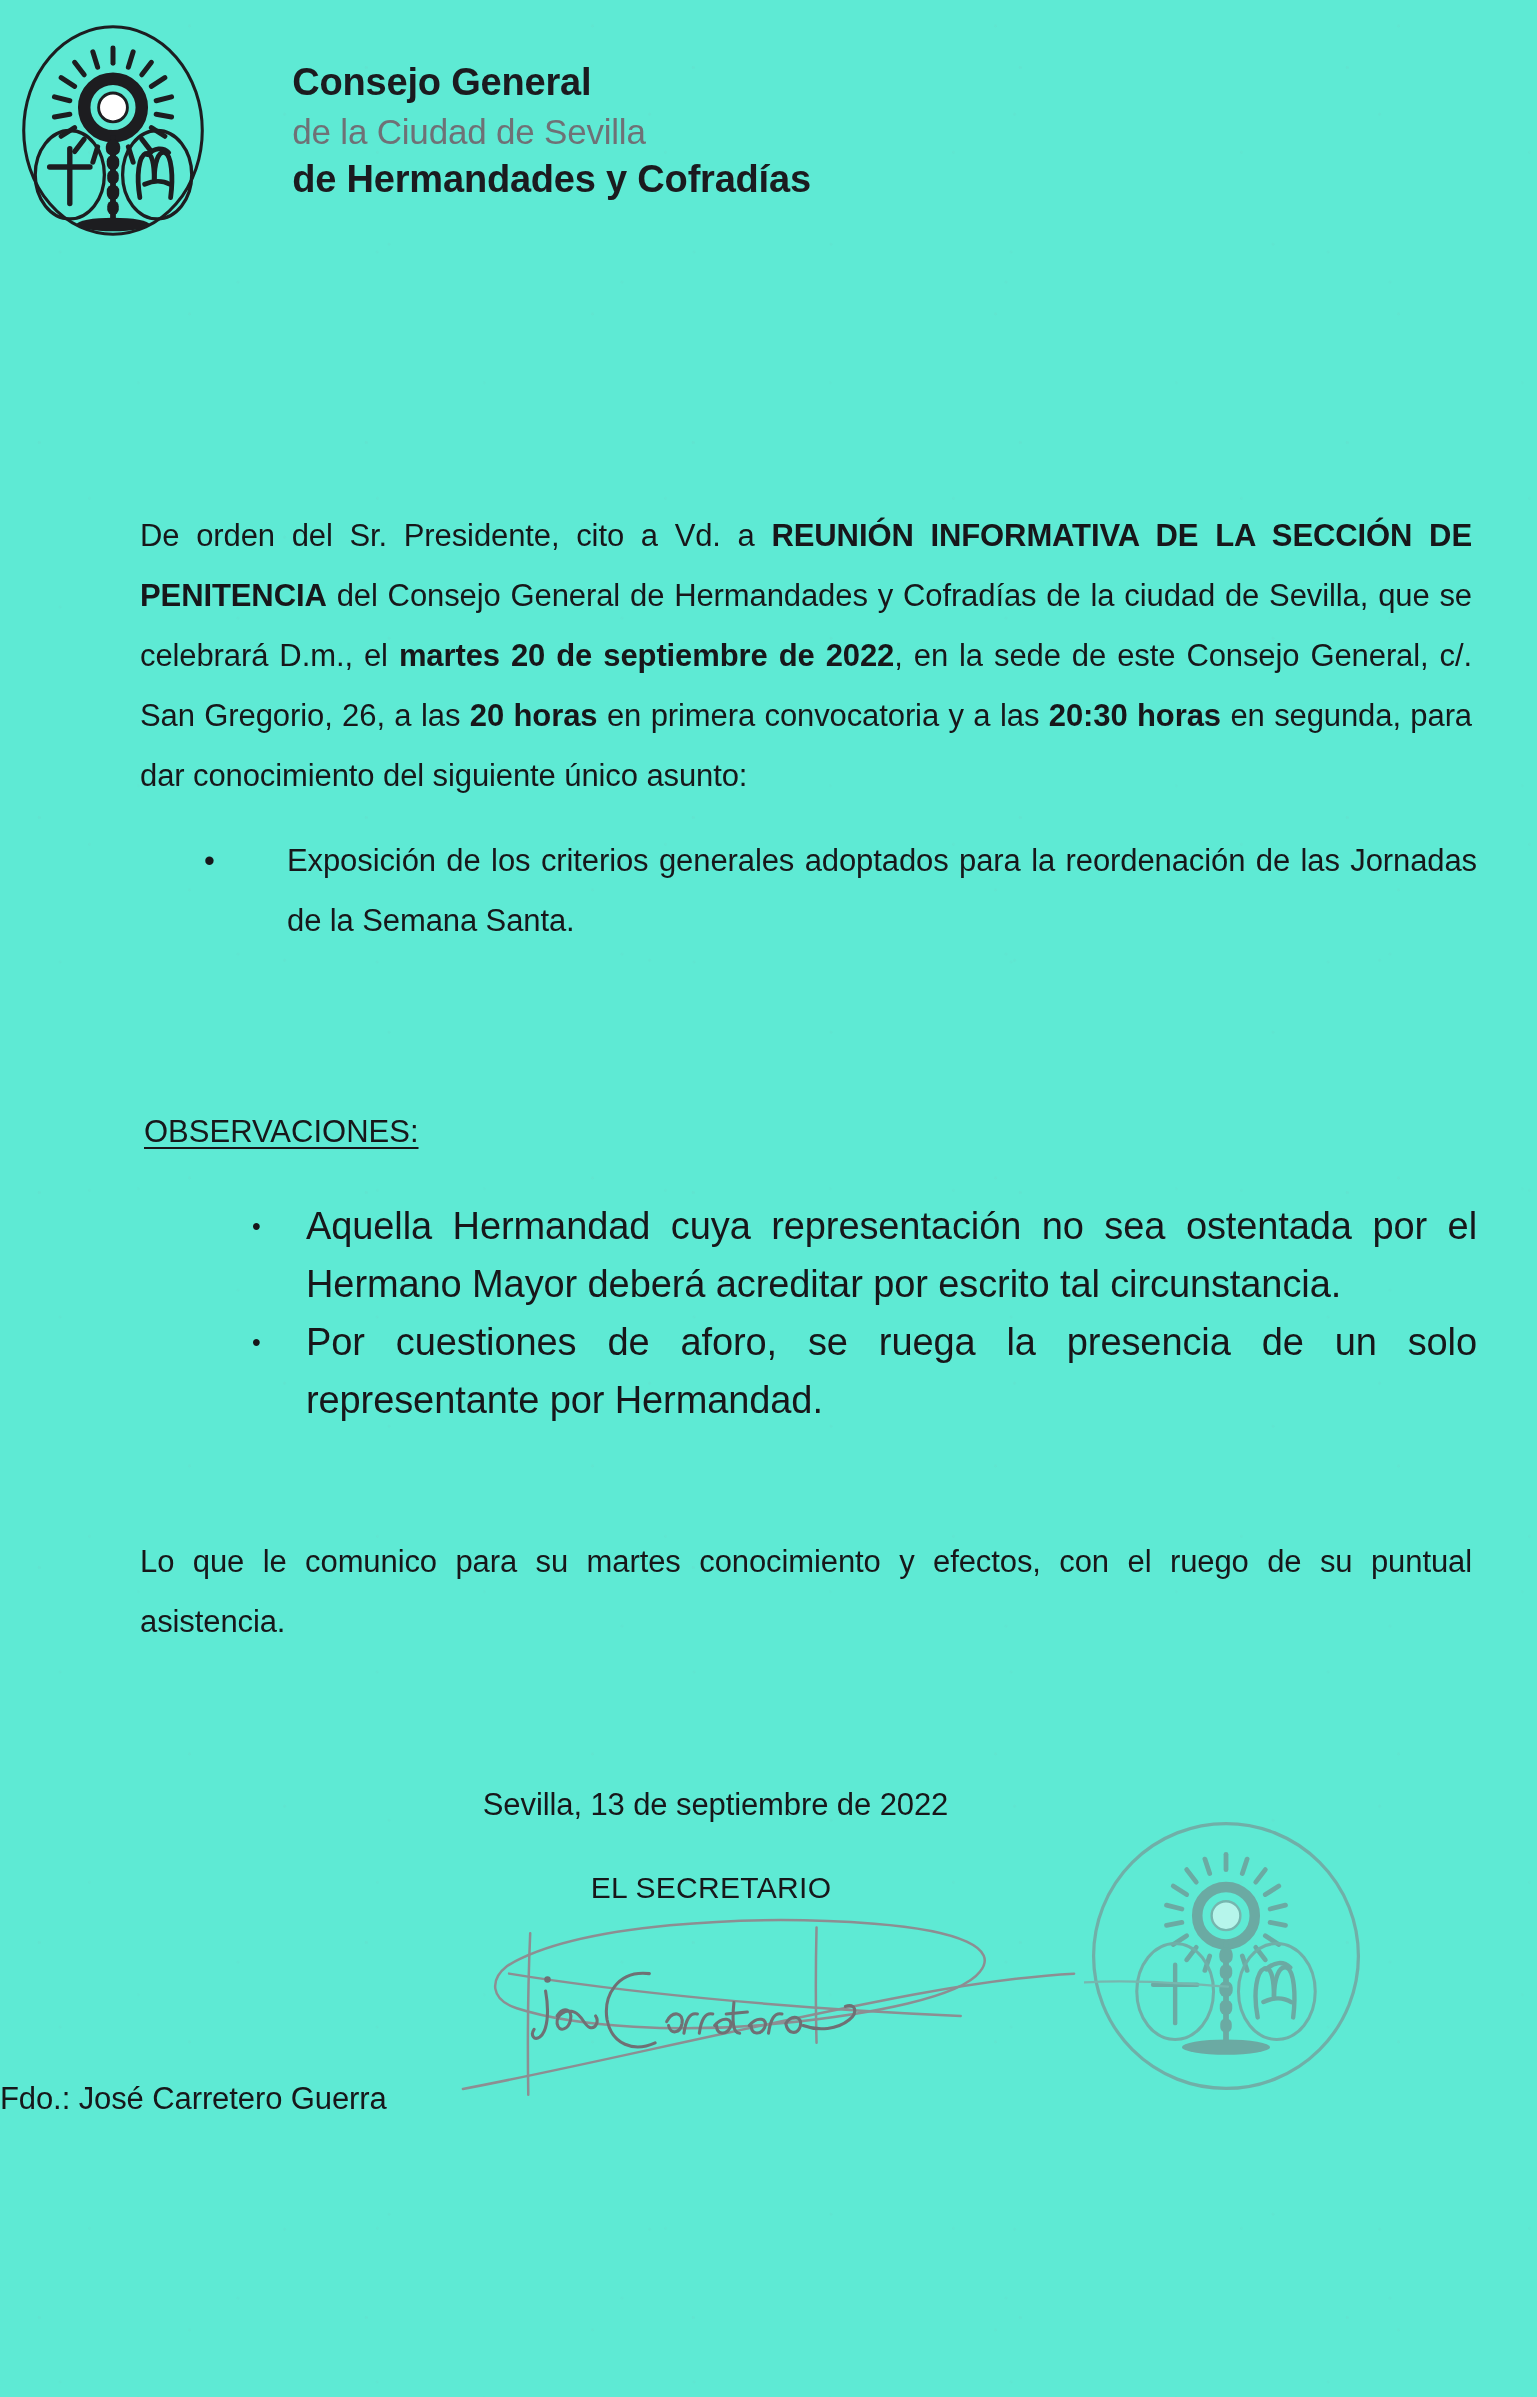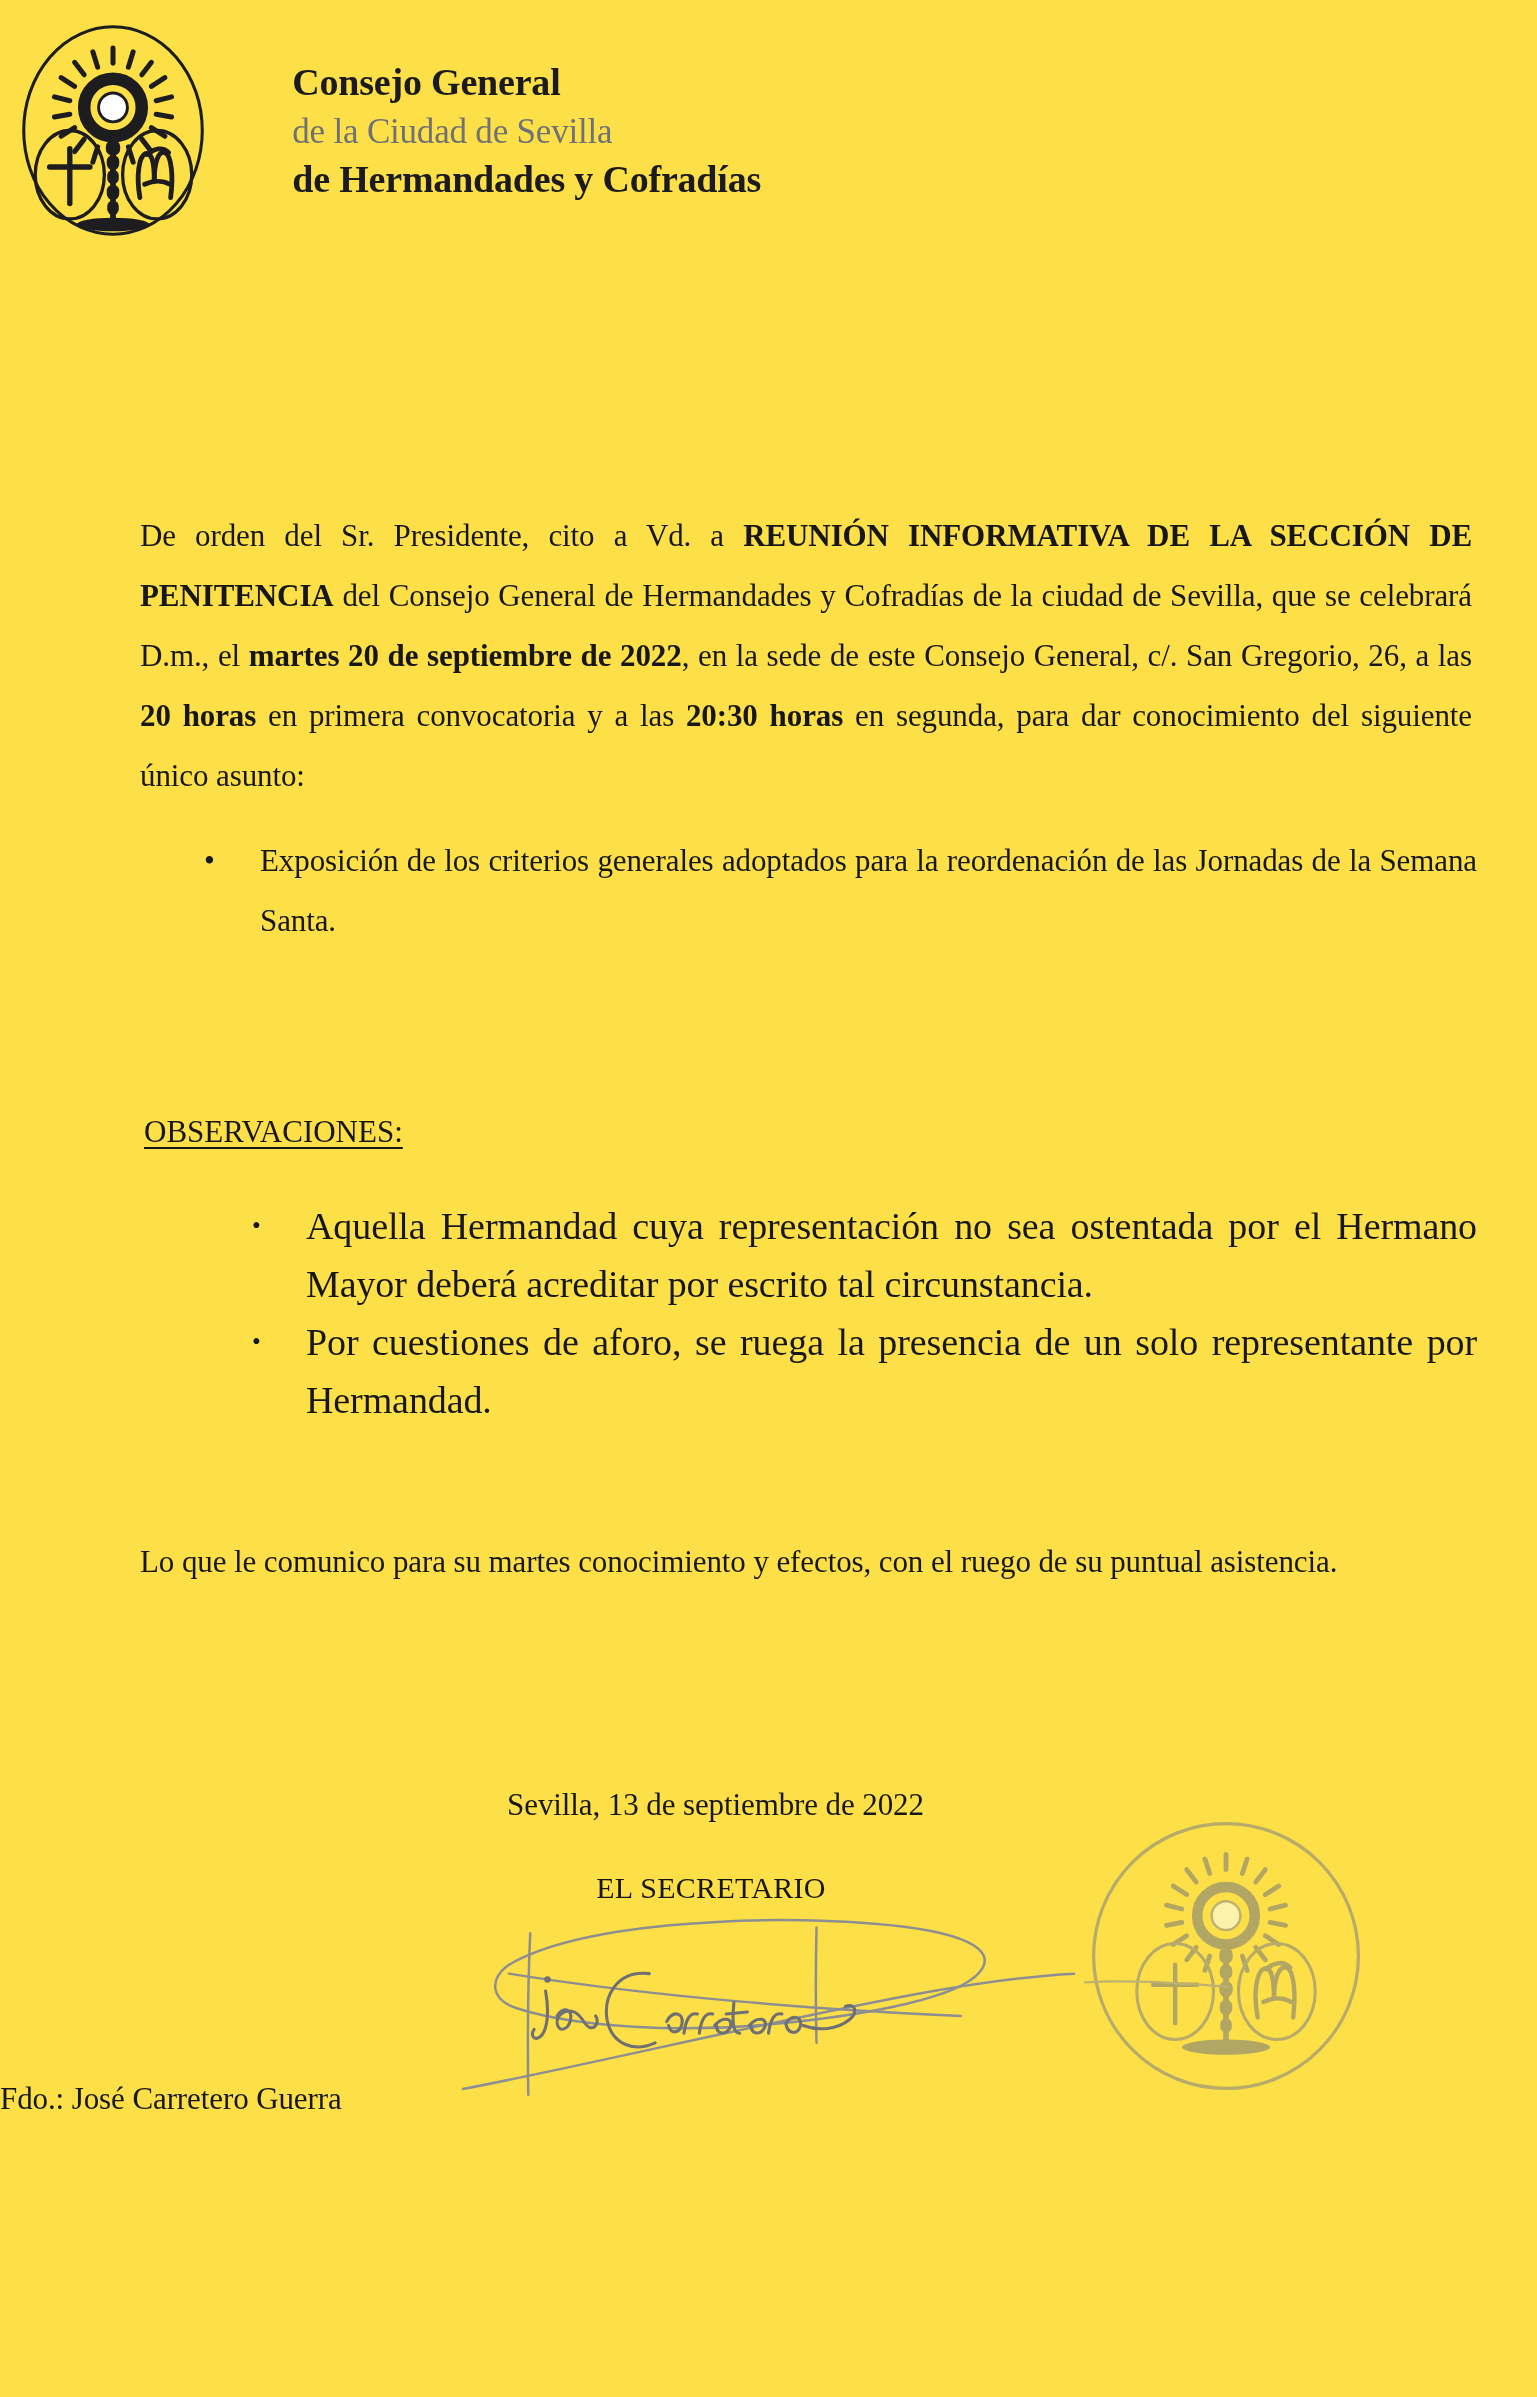--- a/index.html
+++ b/index.html
@@ -5,23 +5,23 @@
 <style>
   html, body {
     margin: 0;
     padding: 0;
     background: #ffffff;
   }
   #page {
     position: relative;
     width: 1537px;
     height: 2398px;
-    background: #fde047;
+    background: #5eead4;
     overflow: hidden;
-    font-family: Liberation Serif, serif;
+    font-family: Liberation Sans, sans-serif;
     color: #17171a;
     -webkit-font-smoothing: antialiased;
   }
 
   
   #scan-noise {
     position: absolute;
     inset: 0;
     pointer-events: none;
     opacity: .5;
@@ -112,20 +112,21 @@
     color: #17171a;
     text-align: left;
   }
   #agenda .btext {
     flex: 1 1 auto;
     font-size: 31px;
     line-height: 60px;
     text-align: justify;
     letter-spacing: -0.1px;
     font-weight: 500;
+    margin-left: 27px;
   }
 
   
   #obs-title {
     position: absolute;
     left: 144px;
     top: 1114px;
     font-size: 31px;
     font-weight: 500;
     letter-spacing: 0px;

